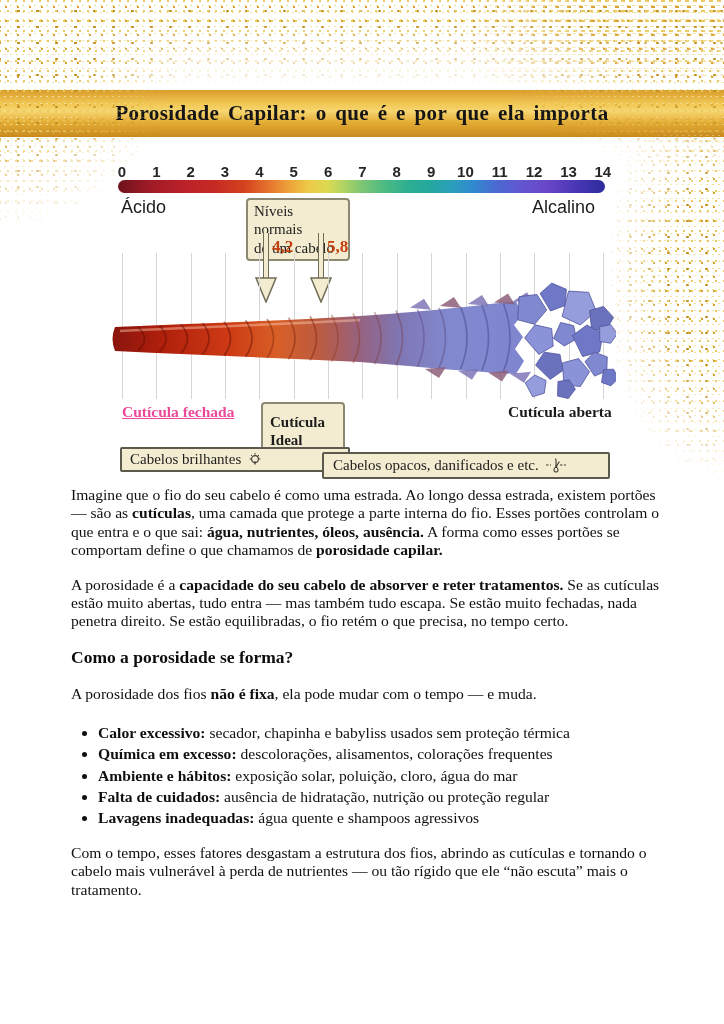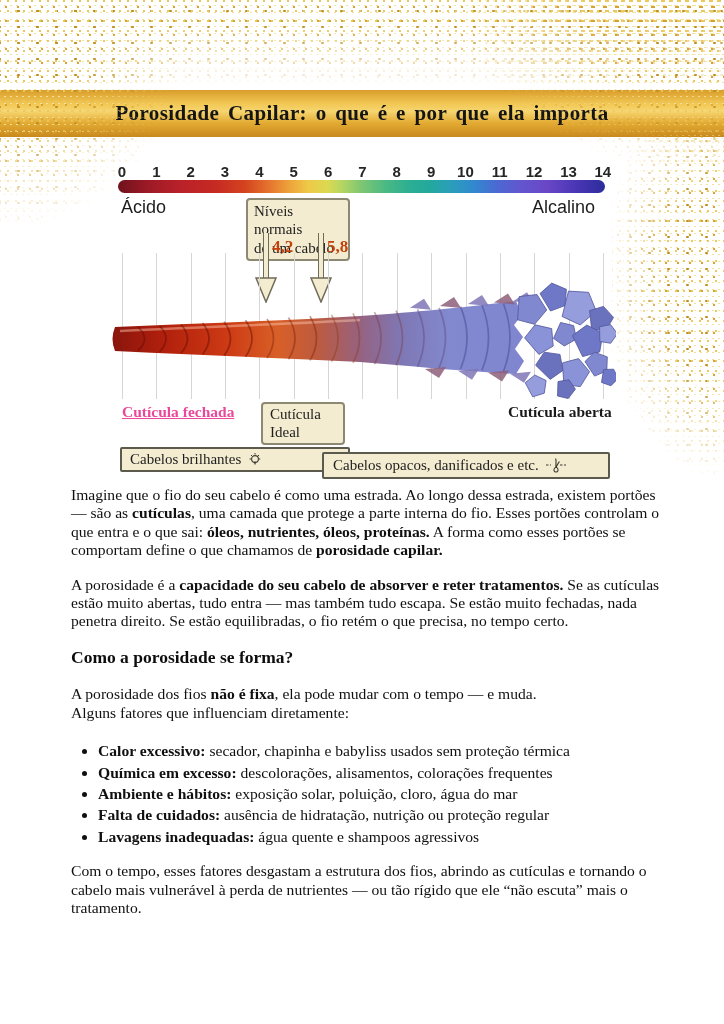--- a/index.html
+++ b/index.html
@@ -59,22 +59,22 @@
   .c1{left:263px;} .c2{left:318px;}
   .arrowhead{position:absolute;top:277px;width:22px;height:26px;}
   .a1{left:255px;} .a2{left:310px;}
   .marker-label{position:absolute;top:237px;font-weight:bold;font-size:17px;color:#c2410c;}
   .m1{left:272px;} .m2{left:327px;}
   .gridlines{position:absolute;left:122px;top:253px;width:482px;height:146px;
     background:repeating-linear-gradient(90deg,#d6d6d6 0,#d6d6d6 1px,transparent 1px,transparent 34.357px);}
   .hair-svg{position:absolute;left:110px;top:281px;width:506px;height:120px;}
   .cut-closed{position:absolute;left:122px;top:403px;font-size:15.5px;font-weight:600;color:#ec4899;text-decoration:underline;}
   .cut-open{position:absolute;left:508px;top:403px;font-size:15.5px;font-weight:600;color:#1a1a1a;}
-  .ideal-box{position:absolute;left:261px;top:402px;width:66px;padding:2px 7px;
-    font-size:15px;font-weight:400;line-height:1.18;}
+  .ideal-box{position:absolute;left:261px;top:402px;width:66px;padding:10px 7px;
+    font-size:15px;font-weight:700;line-height:1.18;}
   .shiny-box{position:absolute;left:120px;top:447px;width:210px;height:19px;padding:1px 8px;
     border:2px solid #5c594d;border-radius:2px;font-size:15px;display:flex;align-items:center;gap:6px;z-index:1;}
   .dull-box{position:absolute;left:322px;top:452px;width:266px;height:21px;padding:1px 9px;
     border:2px solid #5c594d;border-radius:2px;font-size:15px;display:flex;align-items:center;gap:6px;z-index:2;}
   .box-icon{flex:0 0 auto;display:inline-flex;}
 
   
   .content{position:absolute;left:71px;top:486px;width:602px;z-index:3;
     font-size:15.6px;line-height:1.18;color:#101010;}
   .content p{margin:0 0 16px 0;}
@@ -219,24 +219,24 @@
         <svg width="22" height="17" viewBox="0 0 22 17">
           <path d="M1,8 h5 M15,8 h6" stroke="#3c3a30" stroke-width="1.1" stroke-dasharray="2.5 1.5"></path>
           <path d="M11,15 c-2.2,0 -2.6,-2.6 -1.3,-4 c0.9,-1 1.7,-1 2.6,0 c1.3,1.4 0.9,4 -1.3,4 Z" fill="none" stroke="#3c3a30" stroke-width="1.1"></path>
           <path d="M11,11 C10.4,7.5 11.8,5 10.6,1.5 M11,11 C11.6,8 13.4,6.5 14.4,4.5" fill="none" stroke="#3c3a30" stroke-width="1.1"></path>
         </svg>
       </span>
     </div>
   </section>
 
   <main class="content">
-    <p><span>Imagine que o fio do seu cabelo é como uma estrada. Ao longo dessa estrada, existem portões — são as </span><b>cutículas</b><span>, uma camada que protege a parte interna do fio. Esses portões controlam o que entra e o que sai: </span><b>óleos, nutrientes, óleos, proteínas.</b><span> A forma como esses portões se comportam define o que chamamos de </span><b>porosidade capilar.</b></p>
+    <p><span>Imagine que o fio do seu cabelo é como uma estrada. Ao longo dessa estrada, existem portões — são as </span><b>cutículas</b><span>, uma camada que protege a parte interna do fio. Esses portões controlam o que entra e o que sai: </span><b>água, nutrientes, óleos, ausência.</b><span> A forma como esses portões se comportam define o que chamamos de </span><b>porosidade capilar.</b></p>
     <p><span>A porosidade é a </span><b>capacidade do seu cabelo de absorver e reter tratamentos.</b><span> Se as cutículas estão muito abertas, tudo entra — mas também tudo escapa. Se estão muito fechadas, nada penetra direito. Se estão equilibradas, o fio retém o que precisa, no tempo certo.</span></p>
     <h2>Como a porosidade se forma?</h2>
-    <p class="pre-list"><span>A porosidade dos fios </span><b>não é fixa</b><span>, ela pode mudar com o tempo — e muda.</span><br><span>Alguns fatores que influenciam diretamente:</span></p>
+    <p class="pre-list"><span>A porosidade dos fios </span><b>não é fixa</b><span>, ela pode mudar com o tempo — e muda.</span><br></p>
     <ul>
       <li><b>Calor excessivo:</b><span> secador, chapinha e babyliss usados sem proteção térmica</span></li>
       <li><b>Química em excesso:</b><span> descolorações, alisamentos, colorações frequentes</span></li>
       <li><b>Ambiente e hábitos:</b><span> exposição solar, poluição, cloro, água do mar</span></li>
       <li><b>Falta de cuidados:</b><span> ausência de hidratação, nutrição ou proteção regular</span></li>
       <li><b>Lavagens inadequadas:</b><span> água quente e shampoos agressivos</span></li>
     </ul>
     <p><span>Com o tempo, esses fatores desgastam a estrutura dos fios, abrindo as cutículas e tornando o cabelo mais vulnerável à perda de nutrientes — ou tão rígido que ele “não escuta” mais o tratamento.</span></p>
   </main>
 

